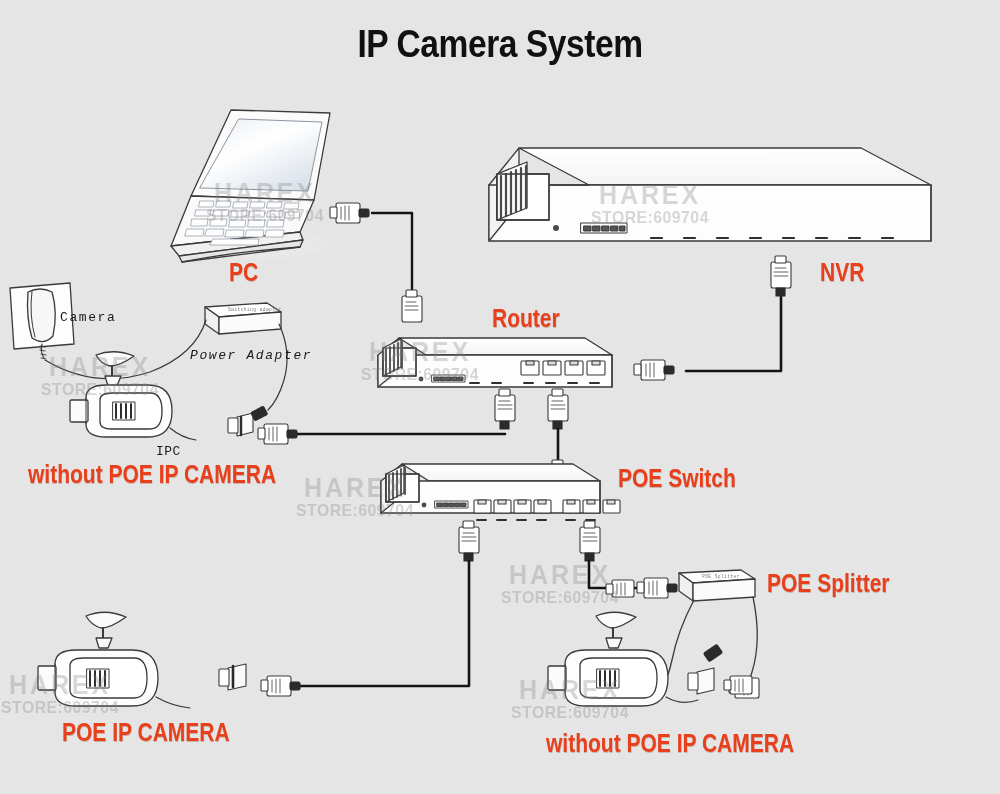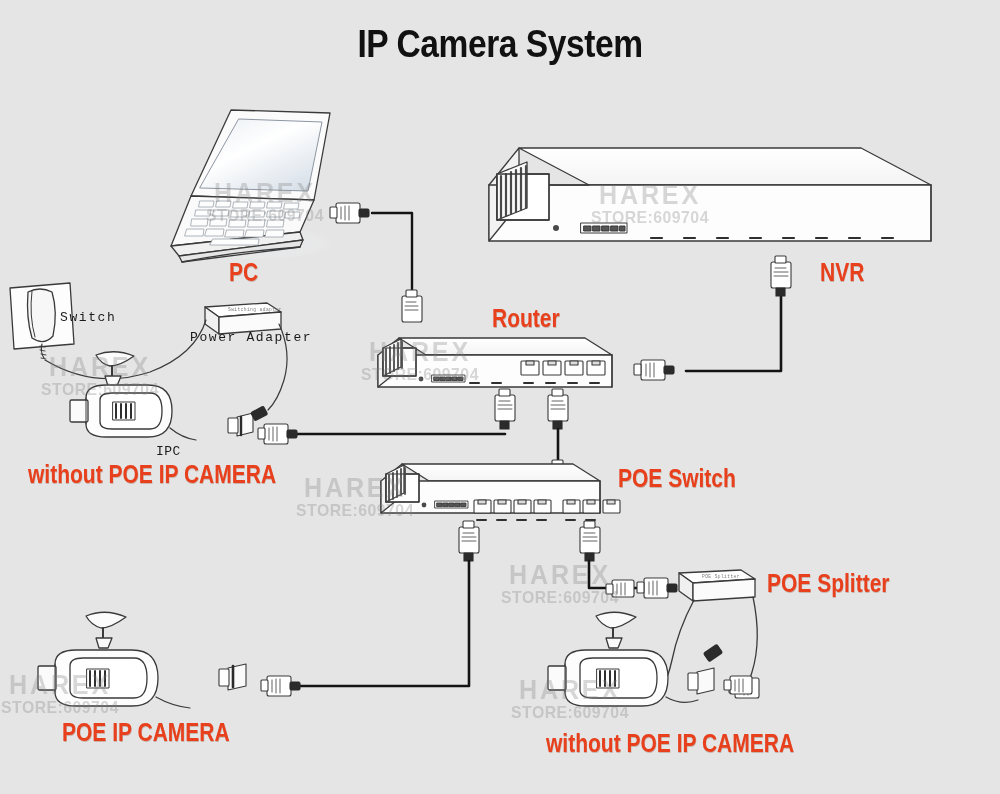--- a/index.html
+++ b/index.html
@@ -545,22 +545,22 @@
   </div>
   <div class="wm" style="left:-30px; top:672px; width:180px;">
     <span class="w1">HAREX</span>
     <span class="w2">STORE:609704</span>
   </div>
   <div class="wm" style="left:480px; top:677px; width:180px;">
     <span class="w1">HAREX</span>
     <span class="w2">STORE:609704</span>
   </div>
 
-  <div class="mono" style="left:60px; top:310px;">Switch</div>
-  <div class="mono" style="left:190px; top:330px;">Power Adapter</div>
+  <div class="mono" style="left:60px; top:310px;">Camera</div>
+  <div class="mono" style="left:190px; top:348px;font-style:italic;">Power Adapter</div>
   <div class="mono" style="left:112px; top:444px; letter-spacing:0.5px;margin-left:44px;">IPC</div>
 
   <div class="lbl" style="left:229px; top:258px; font-size:25px;">PC</div>
   <div class="lbl" style="left:820px; top:258px; font-size:25px;">NVR</div>
   <div class="lbl" style="left:492px; top:304px; font-size:25px;">Router</div>
   <div class="lbl" style="left:618px; top:464px; font-size:25px;">POE Switch</div>
   <div class="lbl" style="left:767px; top:569px; font-size:25px;">POE Splitter</div>
   <div class="lbl" style="left:28px; top:460px; font-size:25px;">without POE IP CAMERA</div>
   <div class="lbl" style="left:62px; top:718px; font-size:25px;">POE IP CAMERA</div>
   <div class="lbl" style="left:546px; top:729px; font-size:25px;">without POE IP CAMERA</div>

